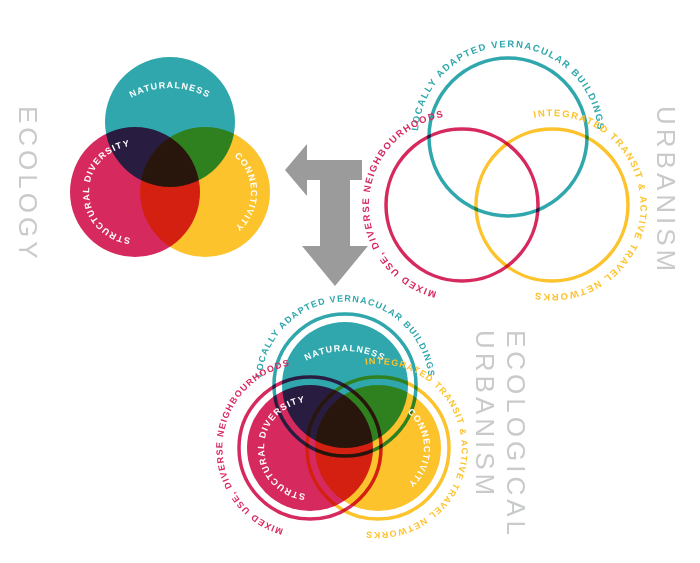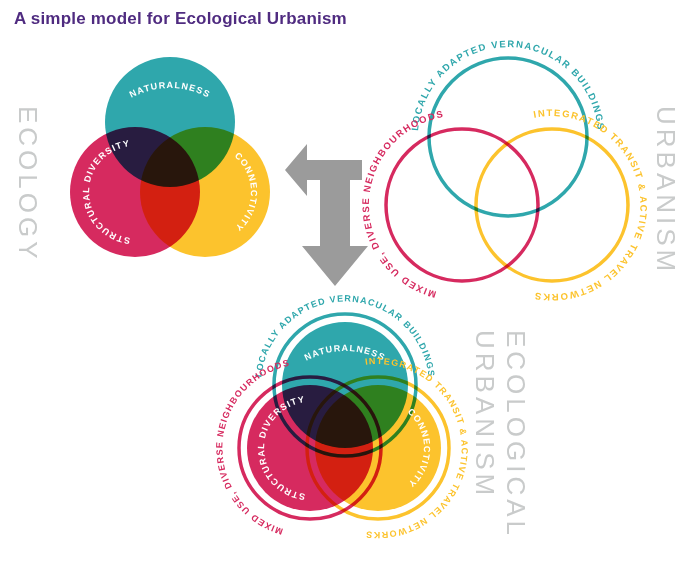--- a/index.html
+++ b/index.html
@@ -41,21 +41,20 @@
     font-size:9.5px; font-weight:700; letter-spacing:1.5px;
     text-anchor:middle;
   }
   .outer-label.sm { font-size:9px; letter-spacing:1.2px; }
 </style>
 </head>
 <body>
 
 <div class="page">
 
-  <div class="title">A simple model for Ecological Urbanism</div>
 
   <div class="vcaption" style="left:12px; top:106px;">ECOLOGY</div>
 
   <svg class="abs" style="left:55px; top:52px;" width="220" height="220" viewBox="0 0 220 220">
     <defs>
       <path id="pEcoNat" d="M 35 116 A 80 80 0 0 1 195 116"></path>
       <path id="pEcoSd" d="M 80 186 A 46 46 0 0 1 80 94"></path>
       <path id="pEcoCon" d="M 150 94 A 46 46 0 0 1 150 186"></path>
     </defs>
     <circle class="blend" cx="115" cy="70" r="65" fill="#2FA7AC"></circle>

